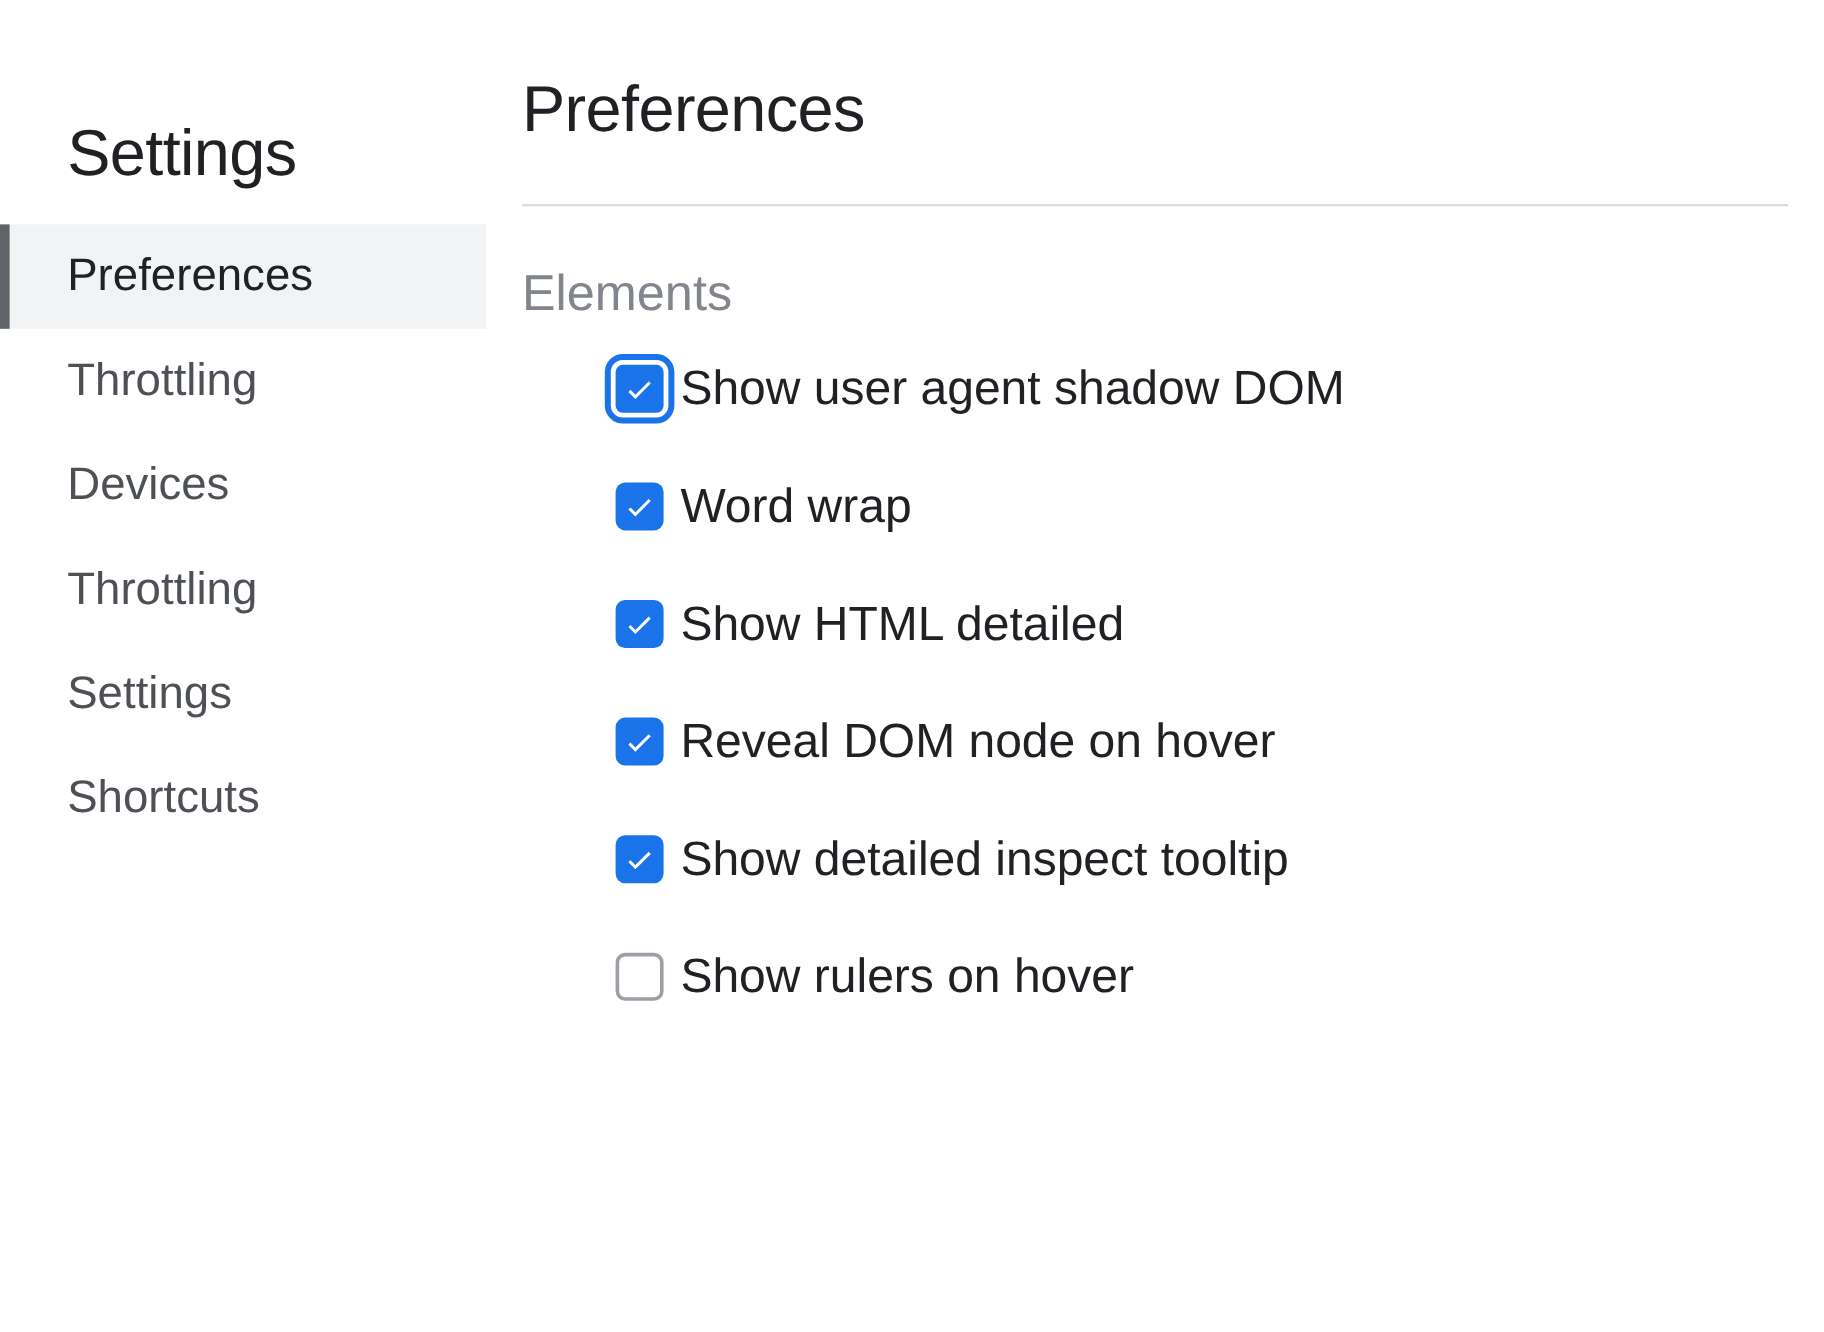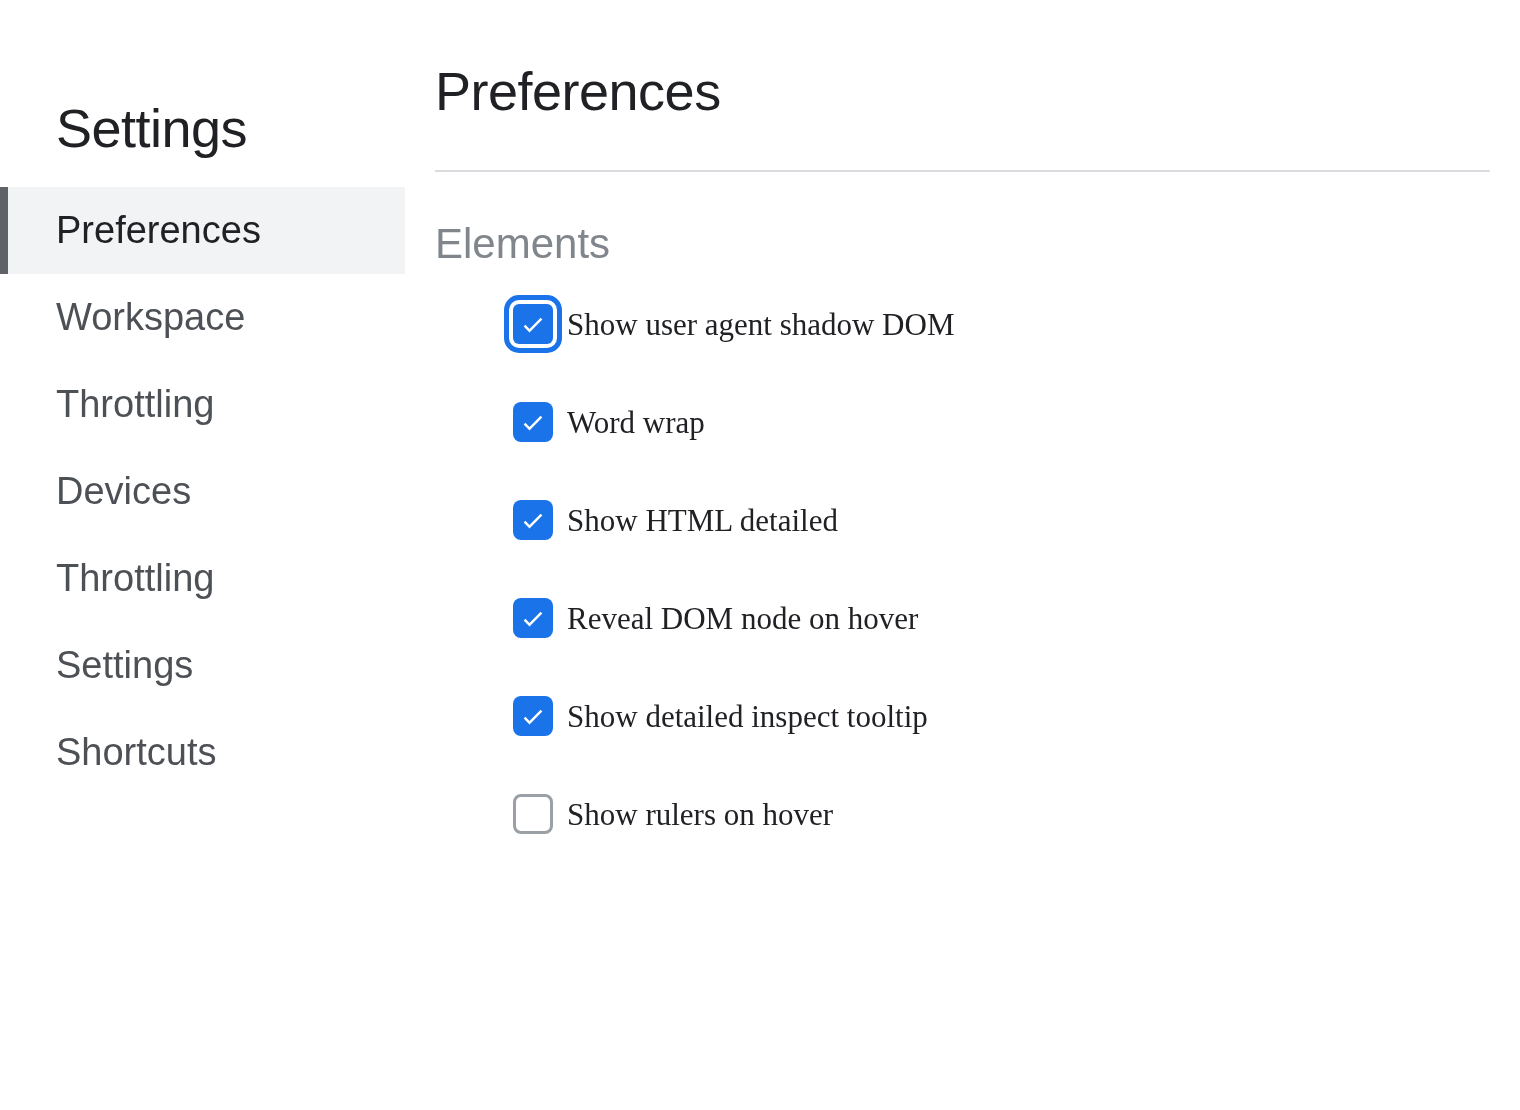--- a/index.html
+++ b/index.html
@@ -104,35 +104,33 @@
     .checkbox.focused {
       outline: 5px solid #1a73e8;
       outline-offset: 4px;
       border-radius: 6px;
     }
     .checkbox svg {
       width: 28px;
       height: 28px;
     }
     .option-label {
-      font-size: 31px;
+      font-size: 40px;
       color: #202124;
       line-height: 1;
-      font-family: Liberation Serif, serif;
     }
   </style>
 </head>
 <body>
 
 <div class="container">
   <nav class="sidebar">
     <h1 class="sidebar-title">Settings</h1>
     <ul class="sidebar-items">
       <li class="sidebar-item active"><span>Preferences</span></li>
-      <li class="sidebar-item"><span>Workspace</span></li>
       <li class="sidebar-item"><span>Throttling</span></li>
       <li class="sidebar-item"><span>Devices</span></li>
       <li class="sidebar-item"><span>Throttling</span></li>
       <li class="sidebar-item"><span>Settings</span></li>
       <li class="sidebar-item"><span>Shortcuts</span></li>
     </ul>
   </nav>
 
   <main class="main">
     <h1 class="page-title">Preferences</h1>

